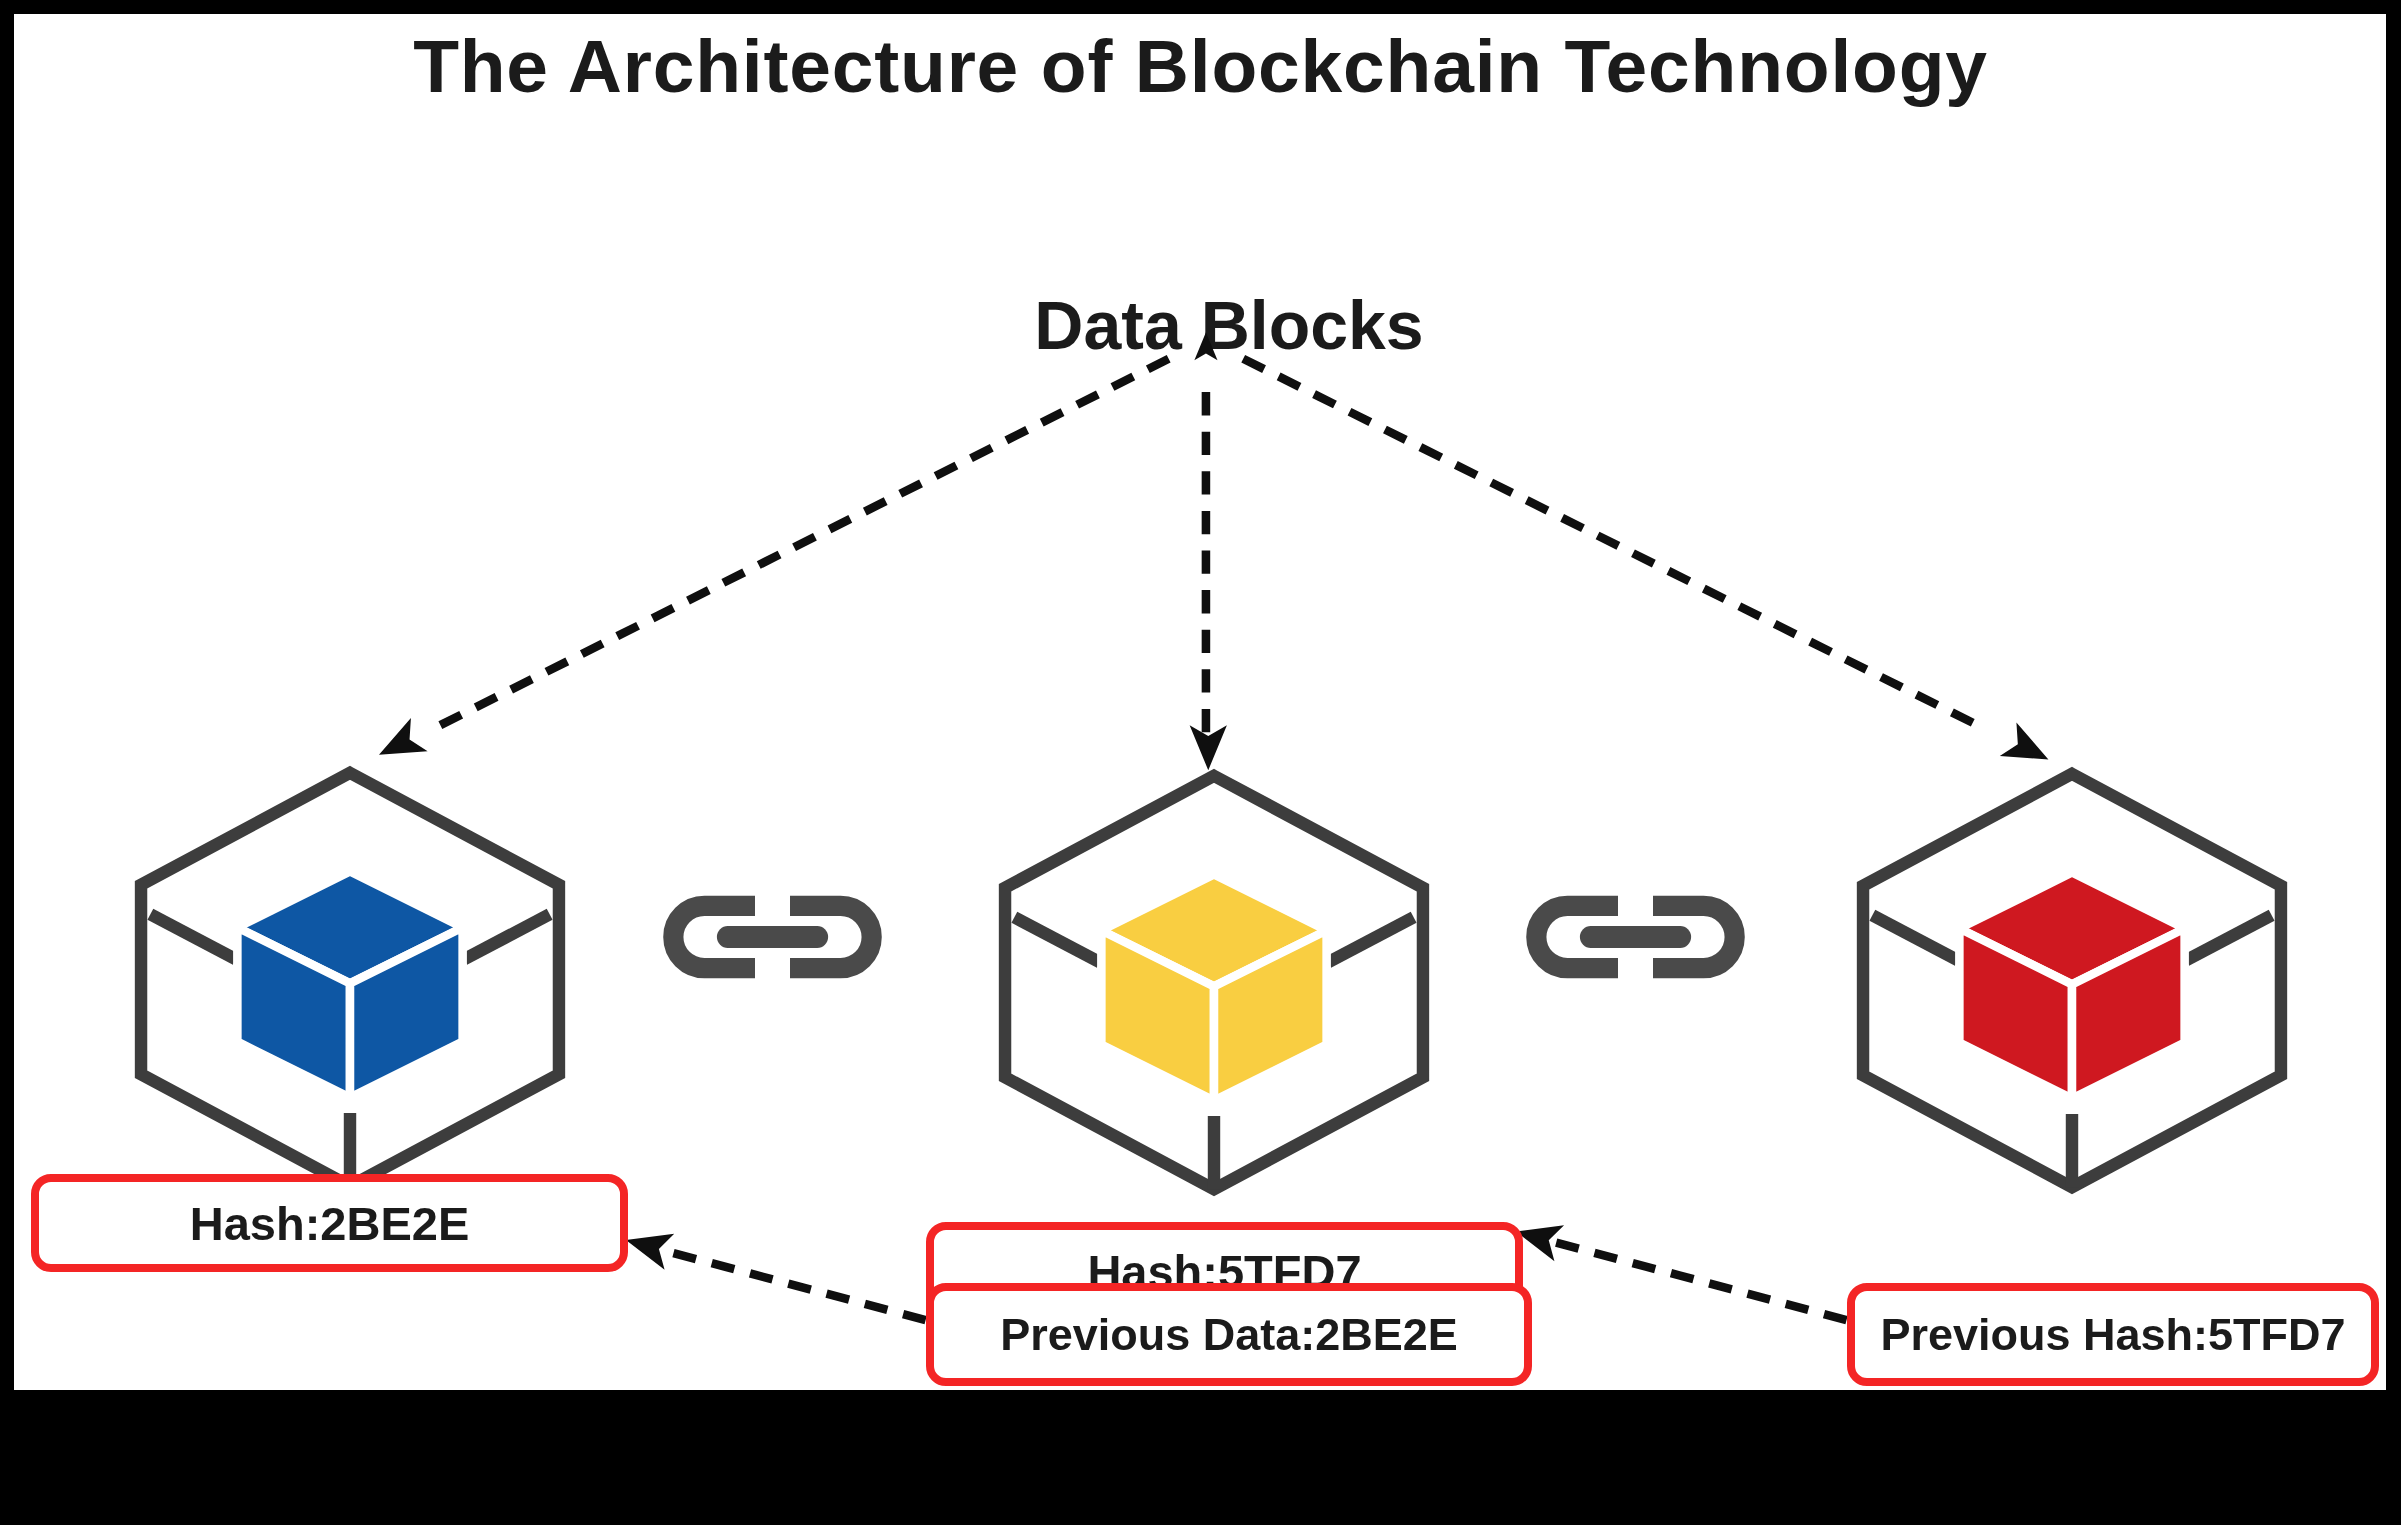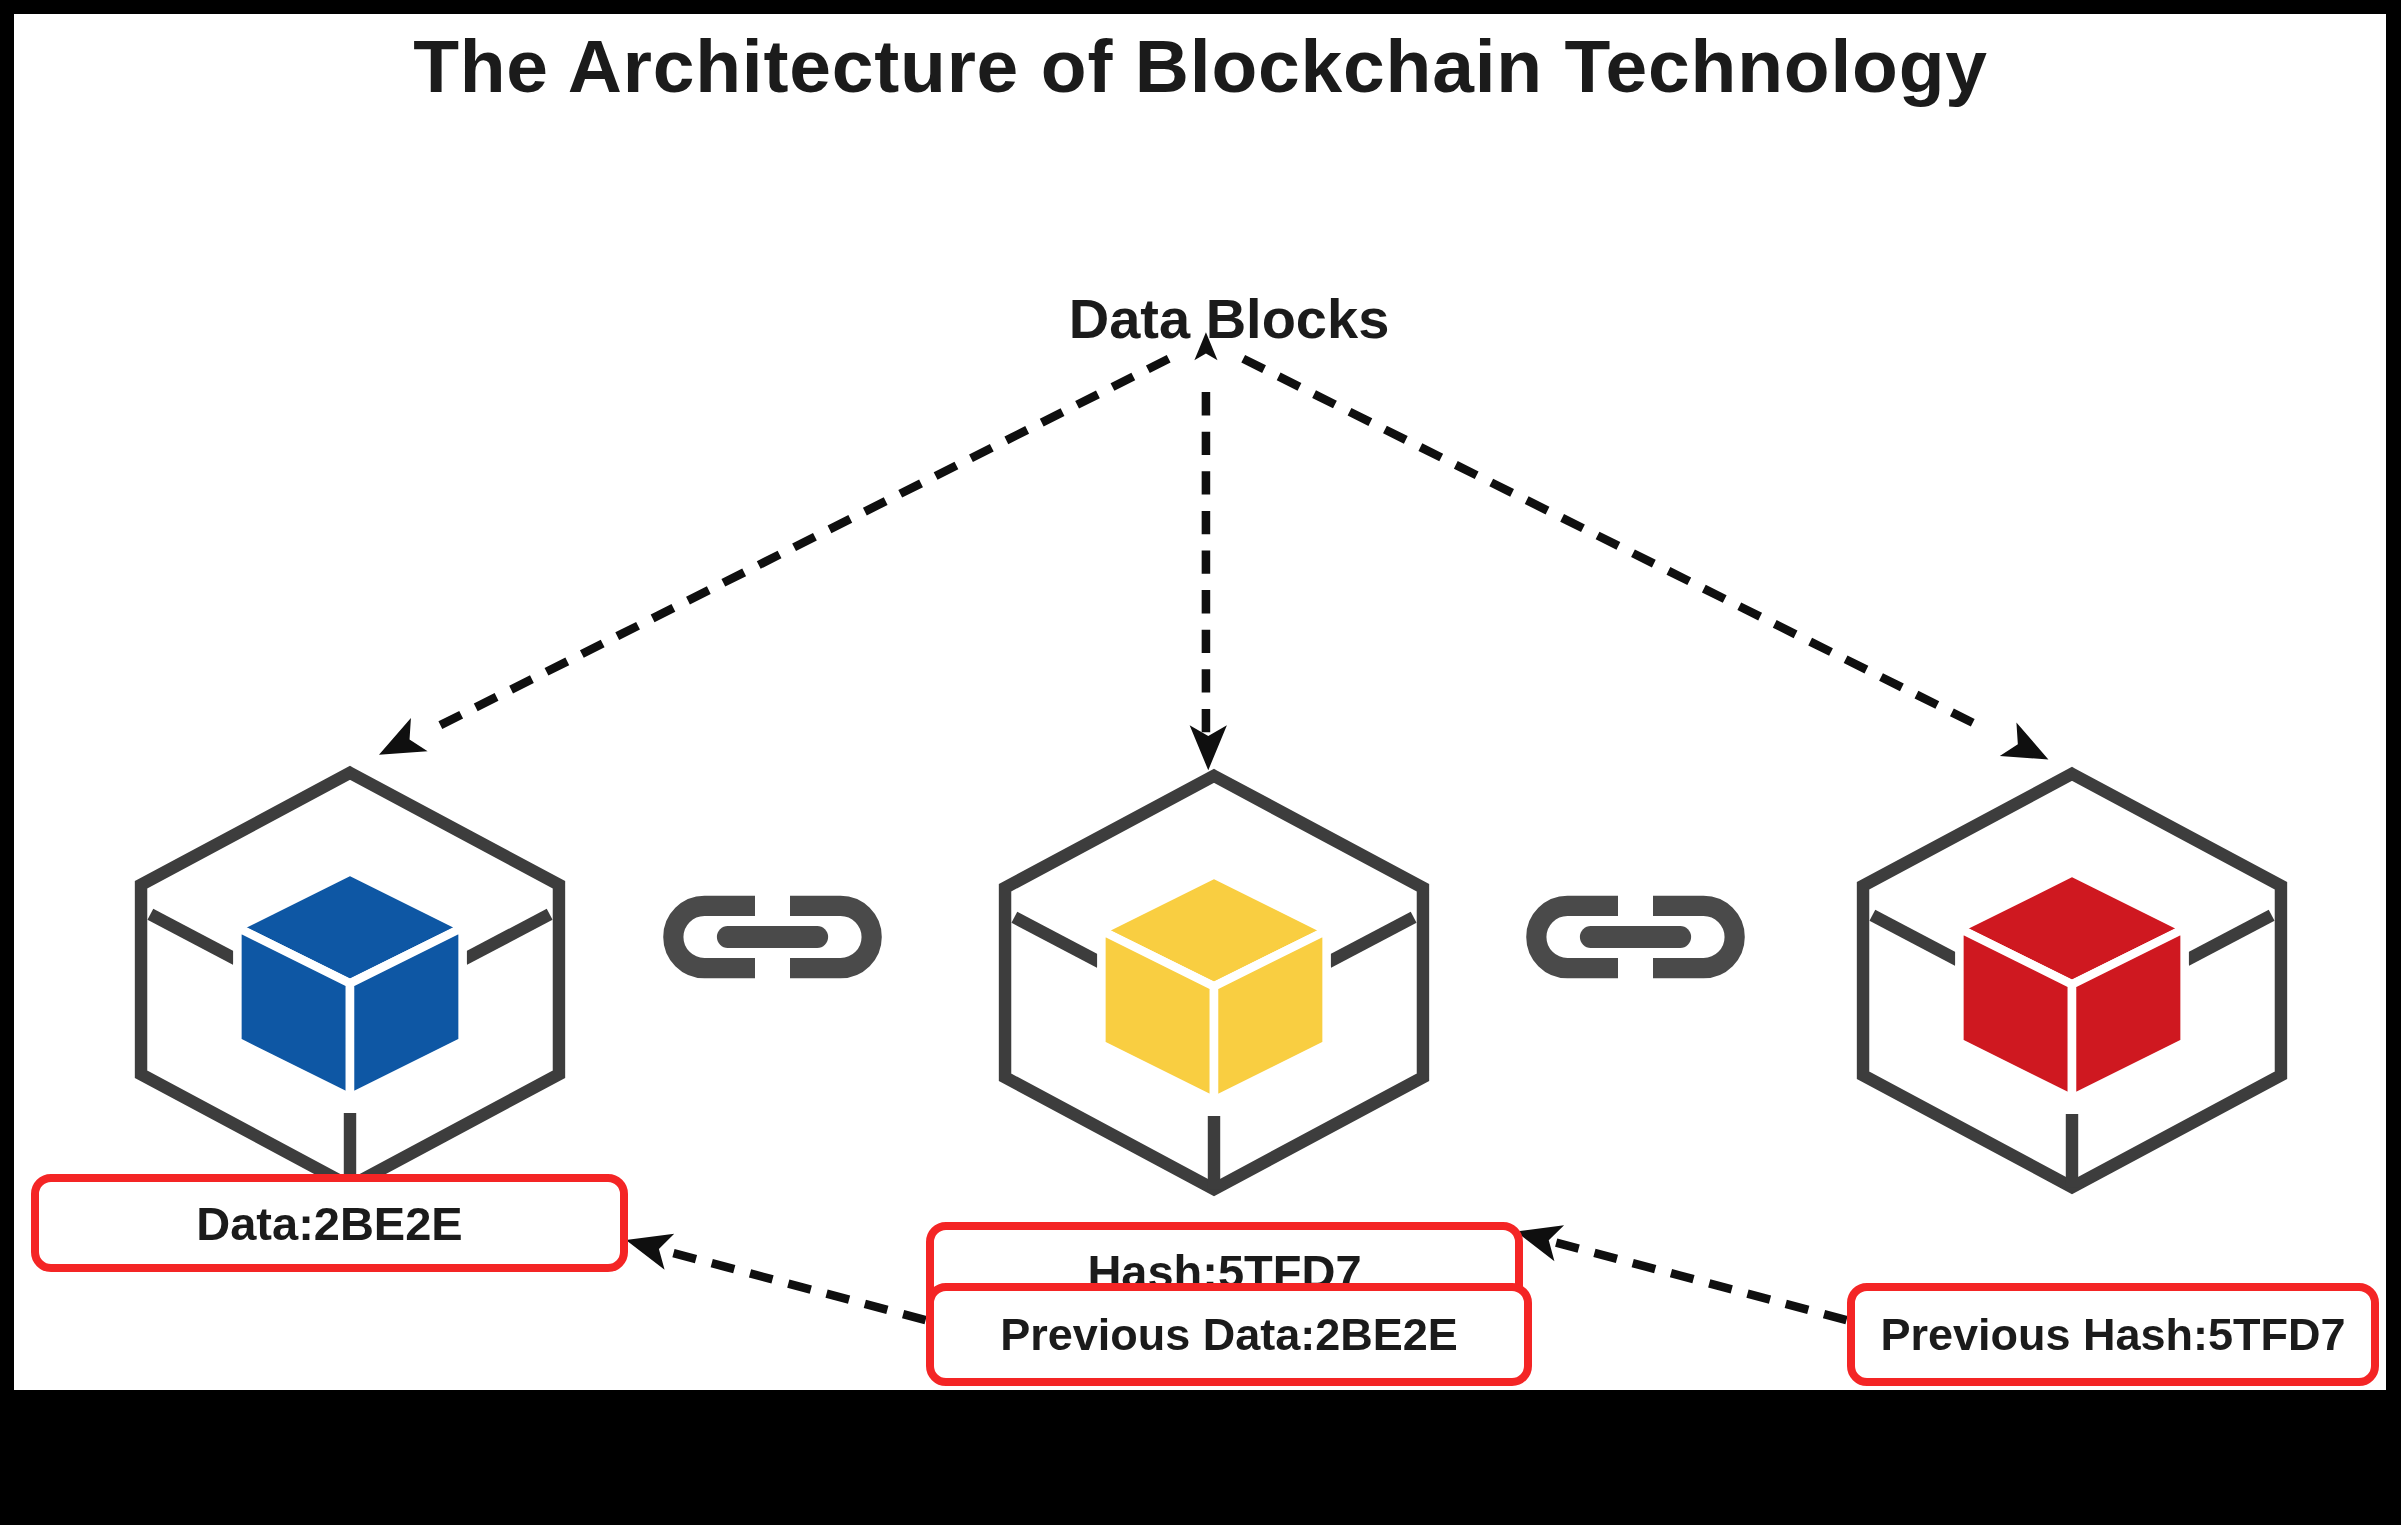--- a/index.html
+++ b/index.html
@@ -15,21 +15,21 @@
     background:var(--canvas,#fff);
   }
   .title{
     position:absolute;left:0;top:23px;width:100%;
     text-align:center;
     font-size:75px;font-weight:bold;letter-spacing:0.8px;
     color:var(--text,#1b1b1b);
   }
   .datablocks-label{
     position:absolute;left:1229px;top:286px;transform:translateX(-50%);
-    font-size:56px;font-weight:bold;white-space:nowrap;
+    font-size:68px;font-weight:bold;white-space:nowrap;
     color:var(--text,#1b1b1b);
   }
   .overlay{position:absolute;left:0;top:0;width:2401px;height:1525px;}
   .cube{position:absolute;width:440px;height:435px;}
   .cube-1{left:130px;top:762px;}
   .cube-2{left:994px;top:765px;}
   .cube-3{left:1852px;top:763px;}
   .chain{position:absolute;width:245px;height:84px;}
   .chain-1{left:650px;top:895px;}
   .chain-2{left:1513px;top:895px;}
@@ -126,19 +126,19 @@
       <path d="M540,196 L430,254" stroke="#3d3d3d"></path>
       <path d="M283,546 L283,452" stroke="#3d3d3d"></path>
     </g>
     <g stroke-width="11" stroke-linejoin="round">
       <polygon points="283,141 428,213 283,285 138,213" fill="#cf1820" stroke="#ffffff"></polygon>
       <polygon points="138,213 283,285 283,432 138,360" fill="#cf1820" stroke="#ffffff"></polygon>
       <polygon points="428,213 283,285 283,432 428,360" fill="#cf1820" stroke="#ffffff"></polygon>
     </g>
   </svg>
 
-  <div class="hash-text hash-box hb1">Data:2BE2E</div>
+  <div class="hash-text hash-box hb1">Hash:2BE2E</div>
   <div class="hash-text hash-box hb2">Hash:5TFD7</div>
 
   <div class="hash-text hash-box pb2">Previous Data:2BE2E</div>
   <div class="hash-text hash-box pb3">Previous Hash:5TFD7</div>
 </div>
 
 
 </body></html>

